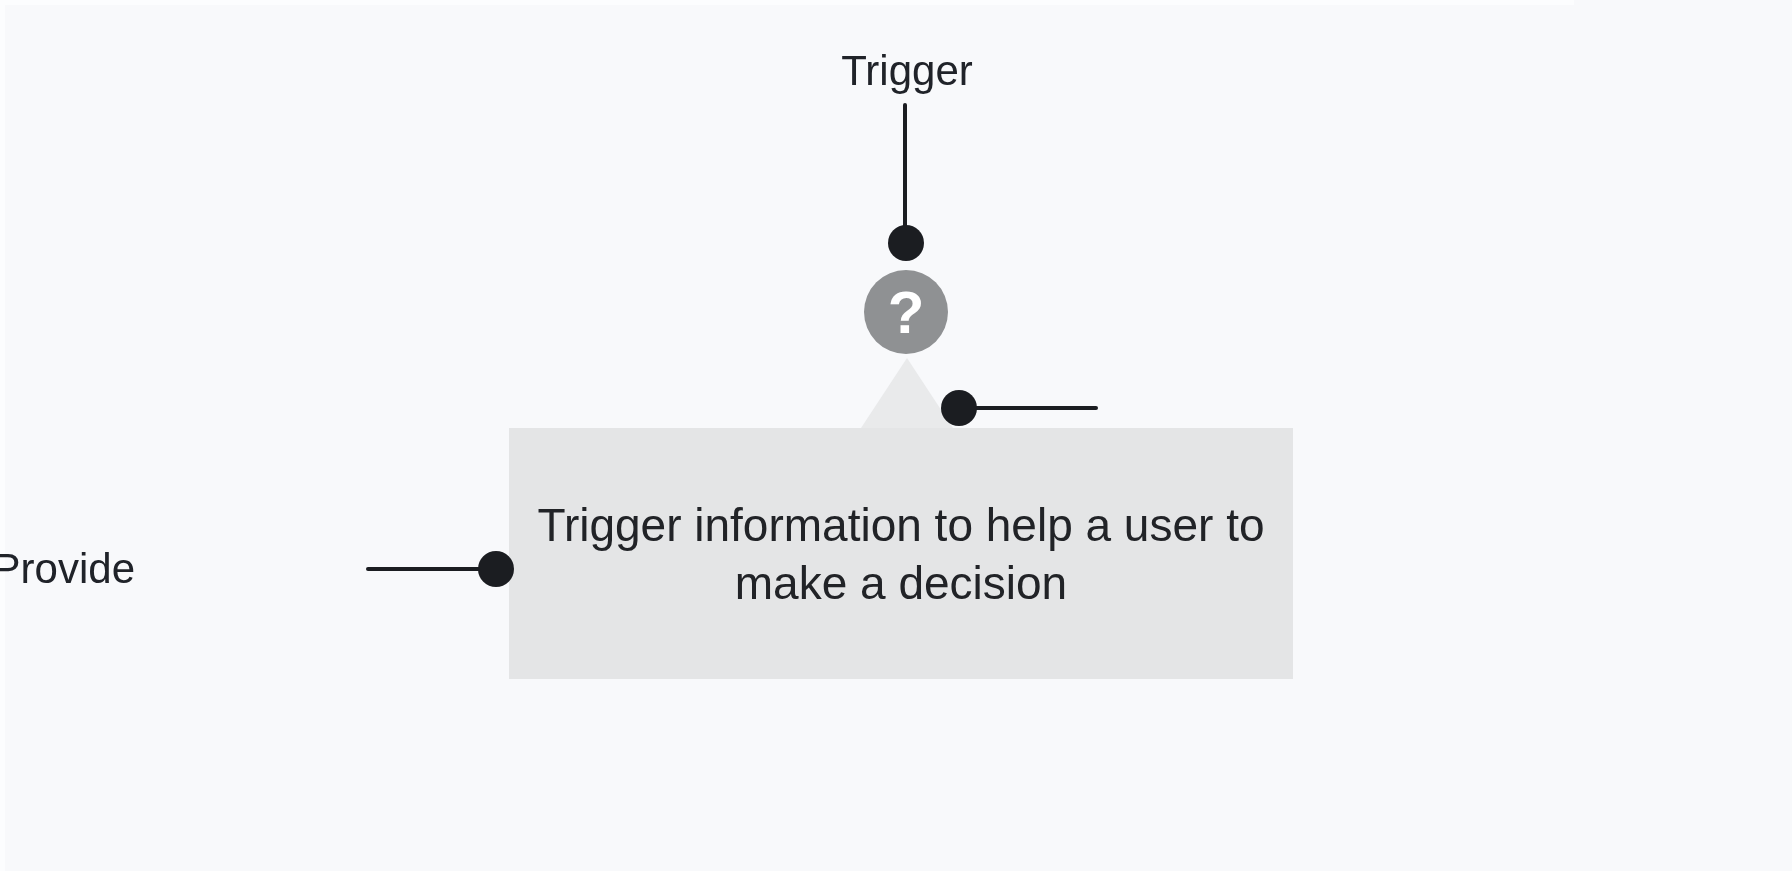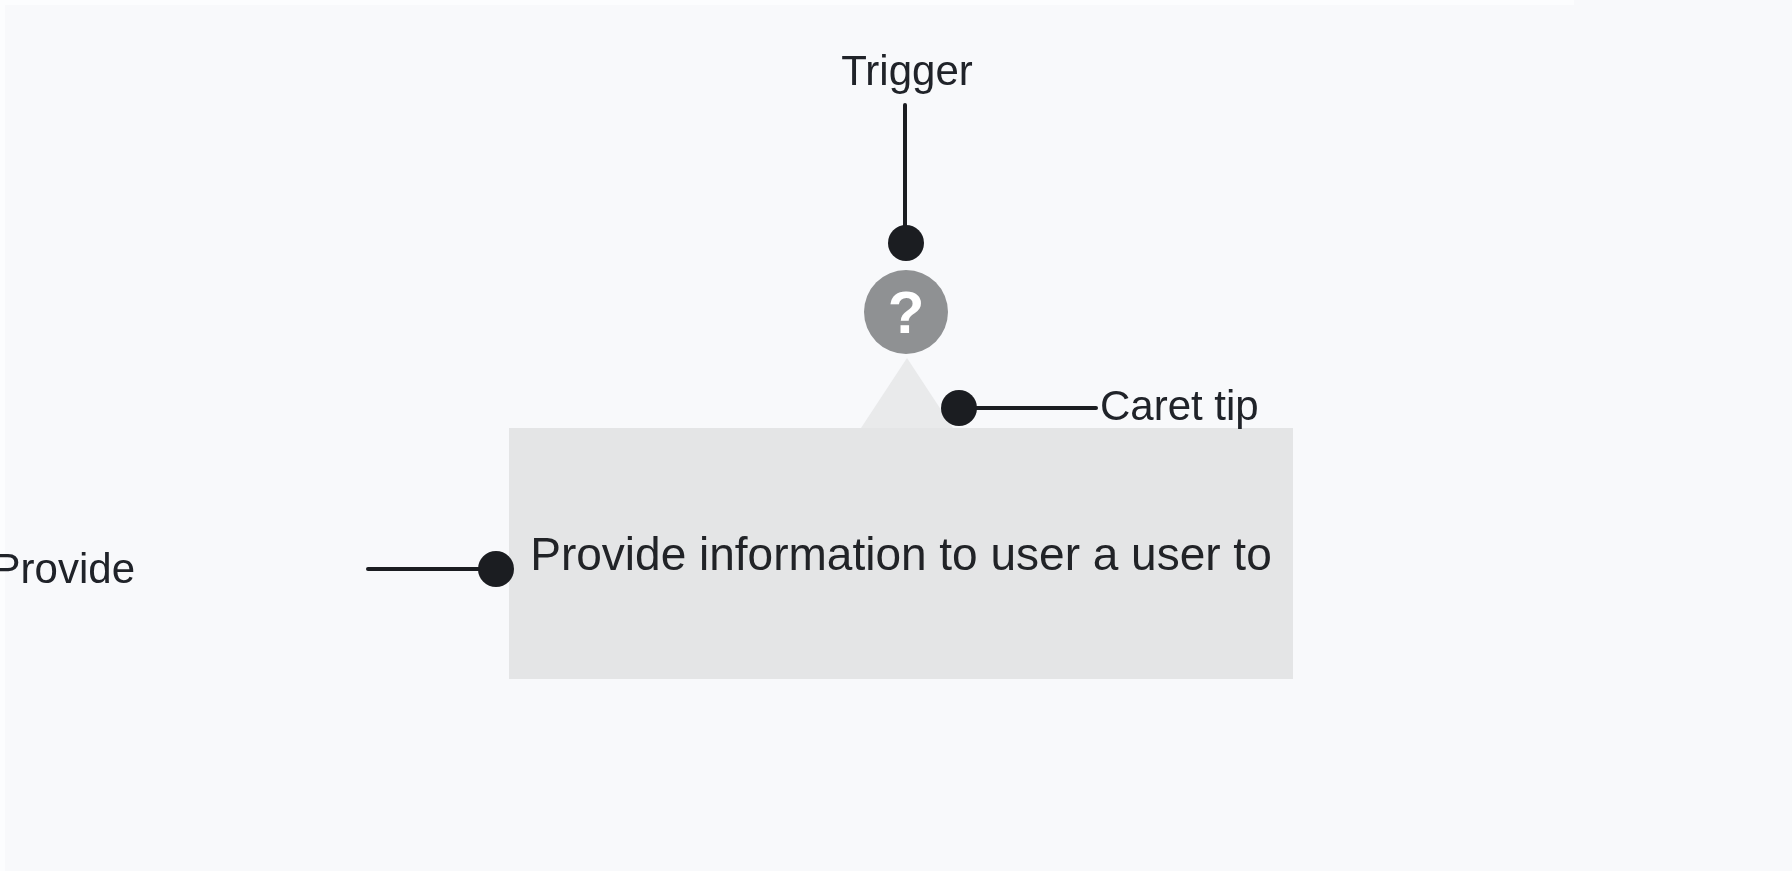--- a/index.html
+++ b/index.html
@@ -117,24 +117,24 @@
   <div class="callout-label trigger-label">Trigger</div>
   <div class="leader-line trigger-line"></div>
   <div class="leader-dot trigger-dot"></div>
 
   <div class="help-icon">
     <span>?</span>
   </div>
 
   <div class="tooltip-caret"></div>
   <div class="tooltip-box">
-    <span>Provide information to user a user to</span>
+    <span>Trigger information to help a user to</span>
+    <span>make a decision</span>
   </div>
 
   <div class="leader-dot caret-tip-dot"></div>
   <div class="leader-line caret-tip-line"></div>
-  <div class="callout-label caret-tip-label">Caret tip</div>
 
   <div class="callout-label tooltip-anno-label">Provide</div>
   <div class="leader-line tooltip-anno-line"></div>
   <div class="leader-dot tooltip-anno-dot"></div>
 
 </div>
 
 </body></html>

